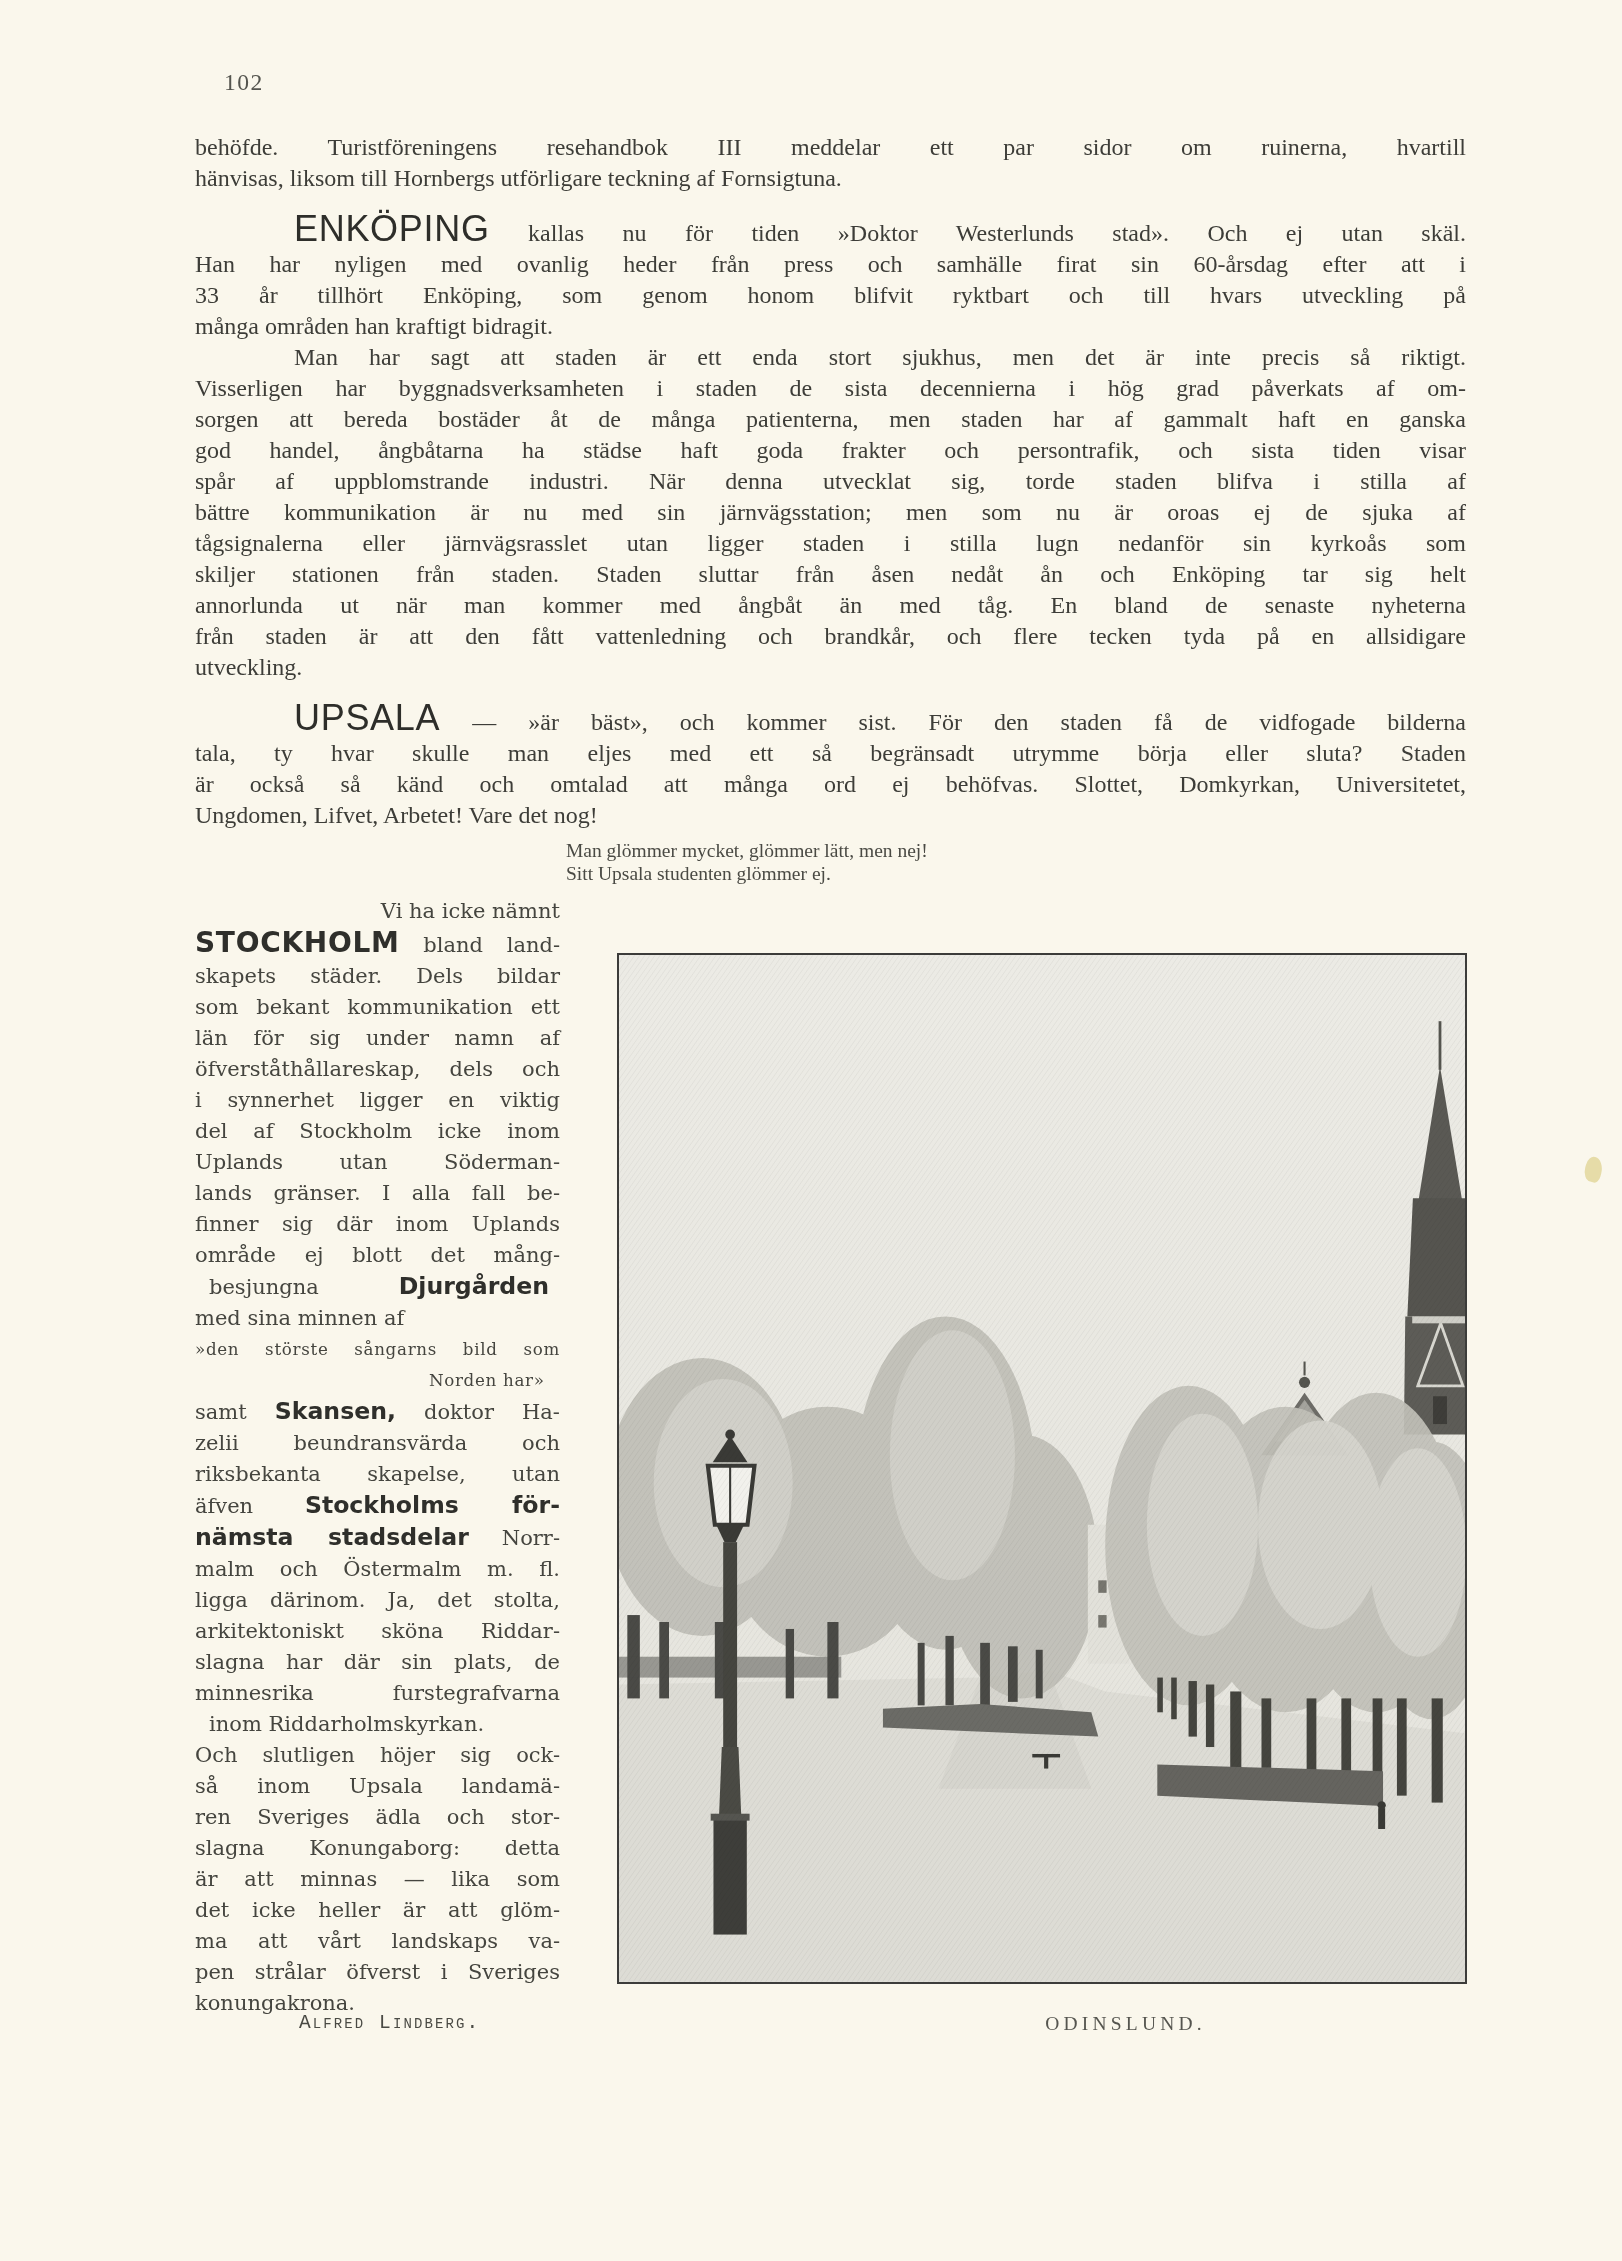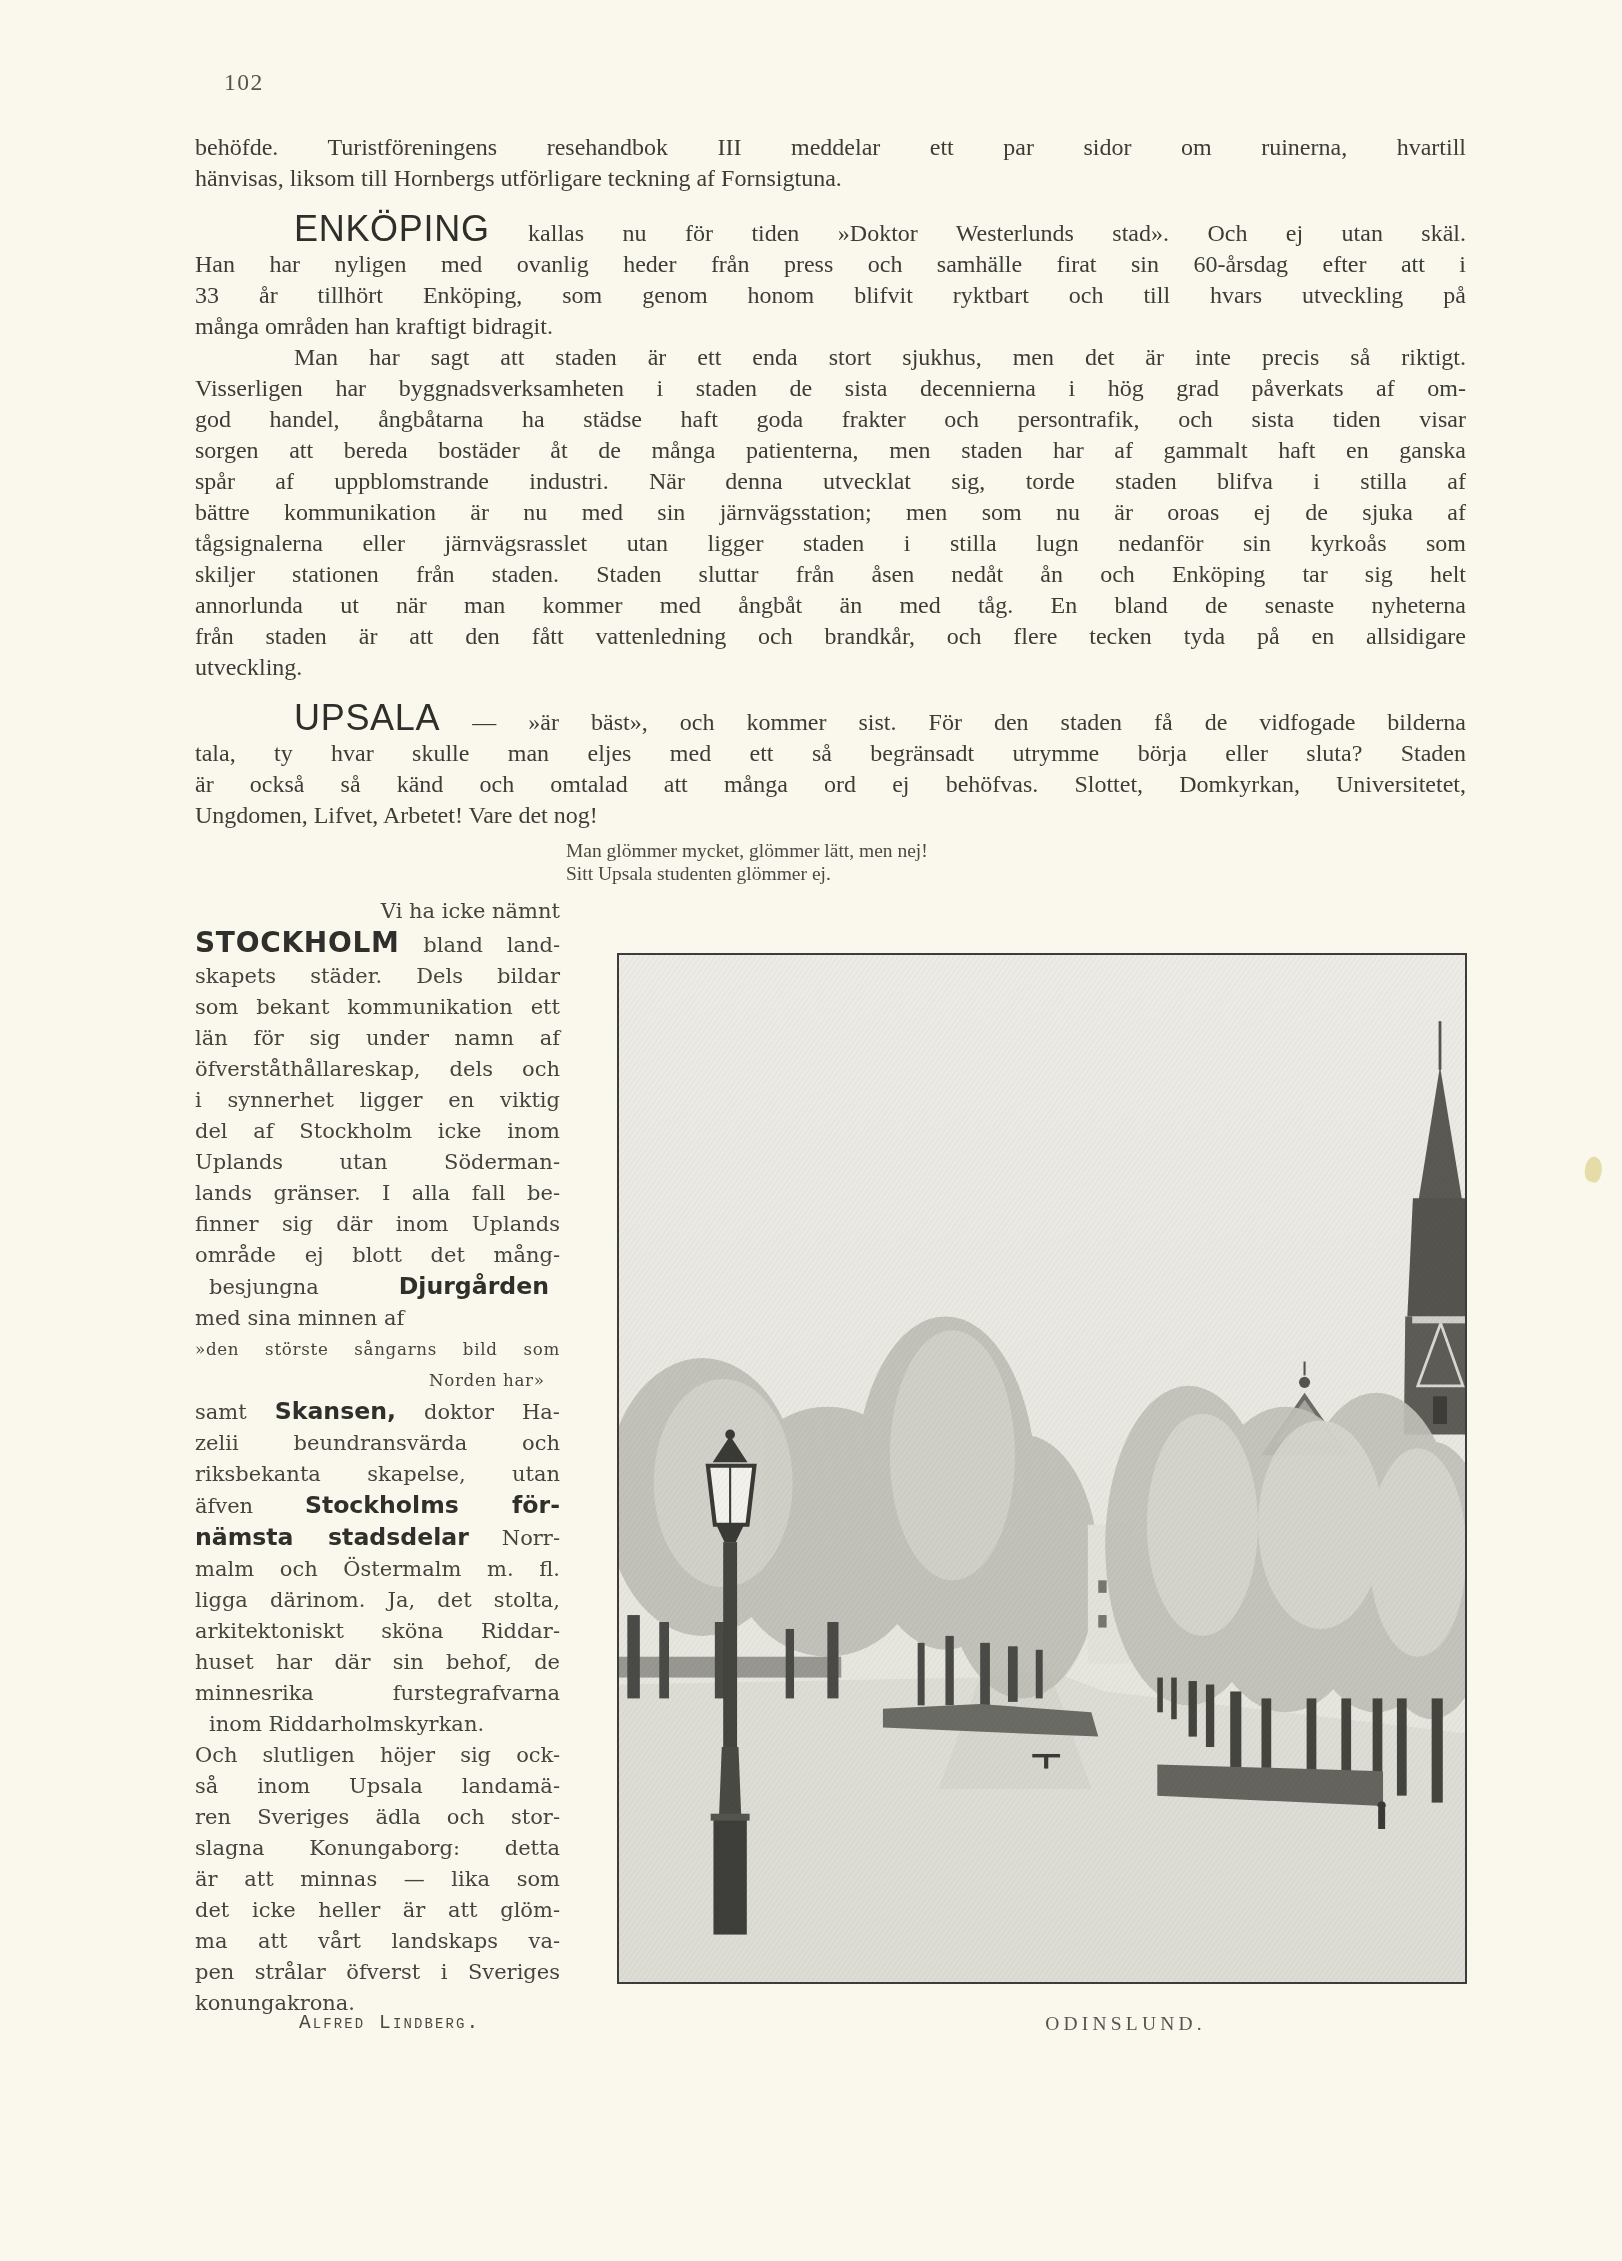--- a/index.html
+++ b/index.html
@@ -72,22 +72,22 @@
   <span class="line last">hänvisas, liksom till Hornbergs utförligare teckning af Fornsigtuna.</span>
 </div>
 
 <div class="body-text" id="block2">
   <span class="line" style="padding-left:99px;"><span class="heading-word">ENKÖPING</span> <span>kallas nu för tiden »Doktor Westerlunds stad». Och ej utan skäl.</span></span>
   <span class="line">Han har nyligen med ovanlig heder från press och samhälle firat sin 60-årsdag efter att i</span>
   <span class="line">33 år tillhört Enköping, som genom honom blifvit ryktbart och till hvars utveckling på</span>
   <span class="line last">många områden han kraftigt bidragit.</span>
   <span class="line" style="padding-left:99px;">Man har sagt att staden är ett enda stort sjukhus, men det är inte precis så riktigt.</span>
   <span class="line">Visserligen har byggnadsverksamheten i staden de sista decennierna i hög grad påverkats af om-</span>
+  <span class="line">sorgen att bereda bostäder åt de många patienterna, men staden har af gammalt haft en ganska</span>
   <span class="line">god handel, ångbåtarna ha städse haft goda frakter och persontrafik, och sista tiden visar</span>
-  <span class="line">sorgen att bereda bostäder åt de många patienterna, men staden har af gammalt haft en ganska</span>
   <span class="line">spår af uppblomstrande industri. När denna utvecklat sig, torde staden blifva i stilla af</span>
   <span class="line">bättre kommunikation är nu med sin järnvägsstation; men som nu är oroas ej de sjuka af</span>
   <span class="line">tågsignalerna eller järnvägsrasslet utan ligger staden i stilla lugn nedanför sin kyrkoås som</span>
   <span class="line">skiljer stationen från staden. Staden sluttar från åsen nedåt ån och Enköping tar sig helt</span>
   <span class="line">annorlunda ut när man kommer med ångbåt än med tåg. En bland de senaste nyheterna</span>
   <span class="line">från staden är att den fått vattenledning och brandkår, och flere tecken tyda på en allsidigare</span>
   <span class="line last">utveckling.</span>
 </div>
 
 <div class="body-text" id="block3">
@@ -120,21 +120,21 @@
   <span class="l small">»den störste sångarns bild som</span>
   <span class="l small right" style="padding-right:15.3px;">Norden har»</span>
   <span class="l"><span>samt</span> <b class="med">Skansen,</b> <span>doktor Ha-</span></span>
   <span class="l">zelii beundransvärda och</span>
   <span class="l">riksbekanta skapelse, utan</span>
   <span class="l"><span>äfven</span> <b class="med">Stockholms för-</b></span>
   <span class="l"><b class="med">nämsta stadsdelar</b> <span>Norr-</span></span>
   <span class="l">malm och Östermalm m. fl.</span>
   <span class="l">ligga därinom. Ja, det stolta,</span>
   <span class="l">arkitektoniskt sköna Riddar-</span>
-  <span class="l">huset har där sin behof, de</span>
+  <span class="l">slagna har där sin plats, de</span>
   <span class="l">minnesrika furstegrafvarna</span>
   <span class="l left" style="padding-left:14px;">inom Riddarholmskyrkan.</span>
   <span class="l">Och slutligen höjer sig ock-</span>
   <span class="l">så inom Upsala landamä-</span>
   <span class="l">ren Sveriges ädla och stor-</span>
   <span class="l">slagna Konungaborg: detta</span>
   <span class="l">är att minnas — lika som</span>
   <span class="l">det icke heller är att glöm-</span>
   <span class="l">ma att vårt landskaps va-</span>
   <span class="l">pen strålar öfverst i Sveriges</span>

